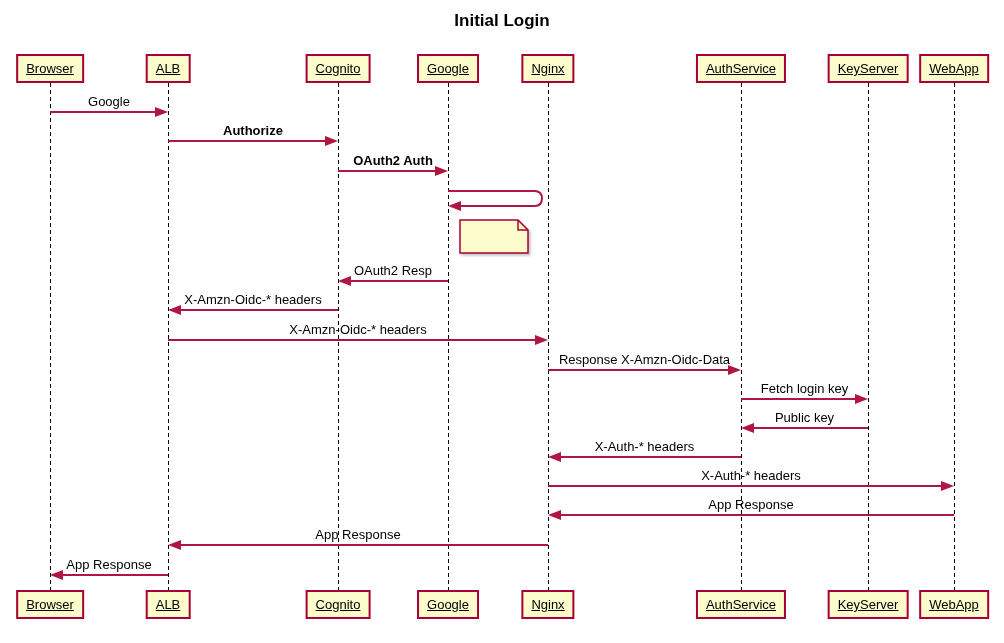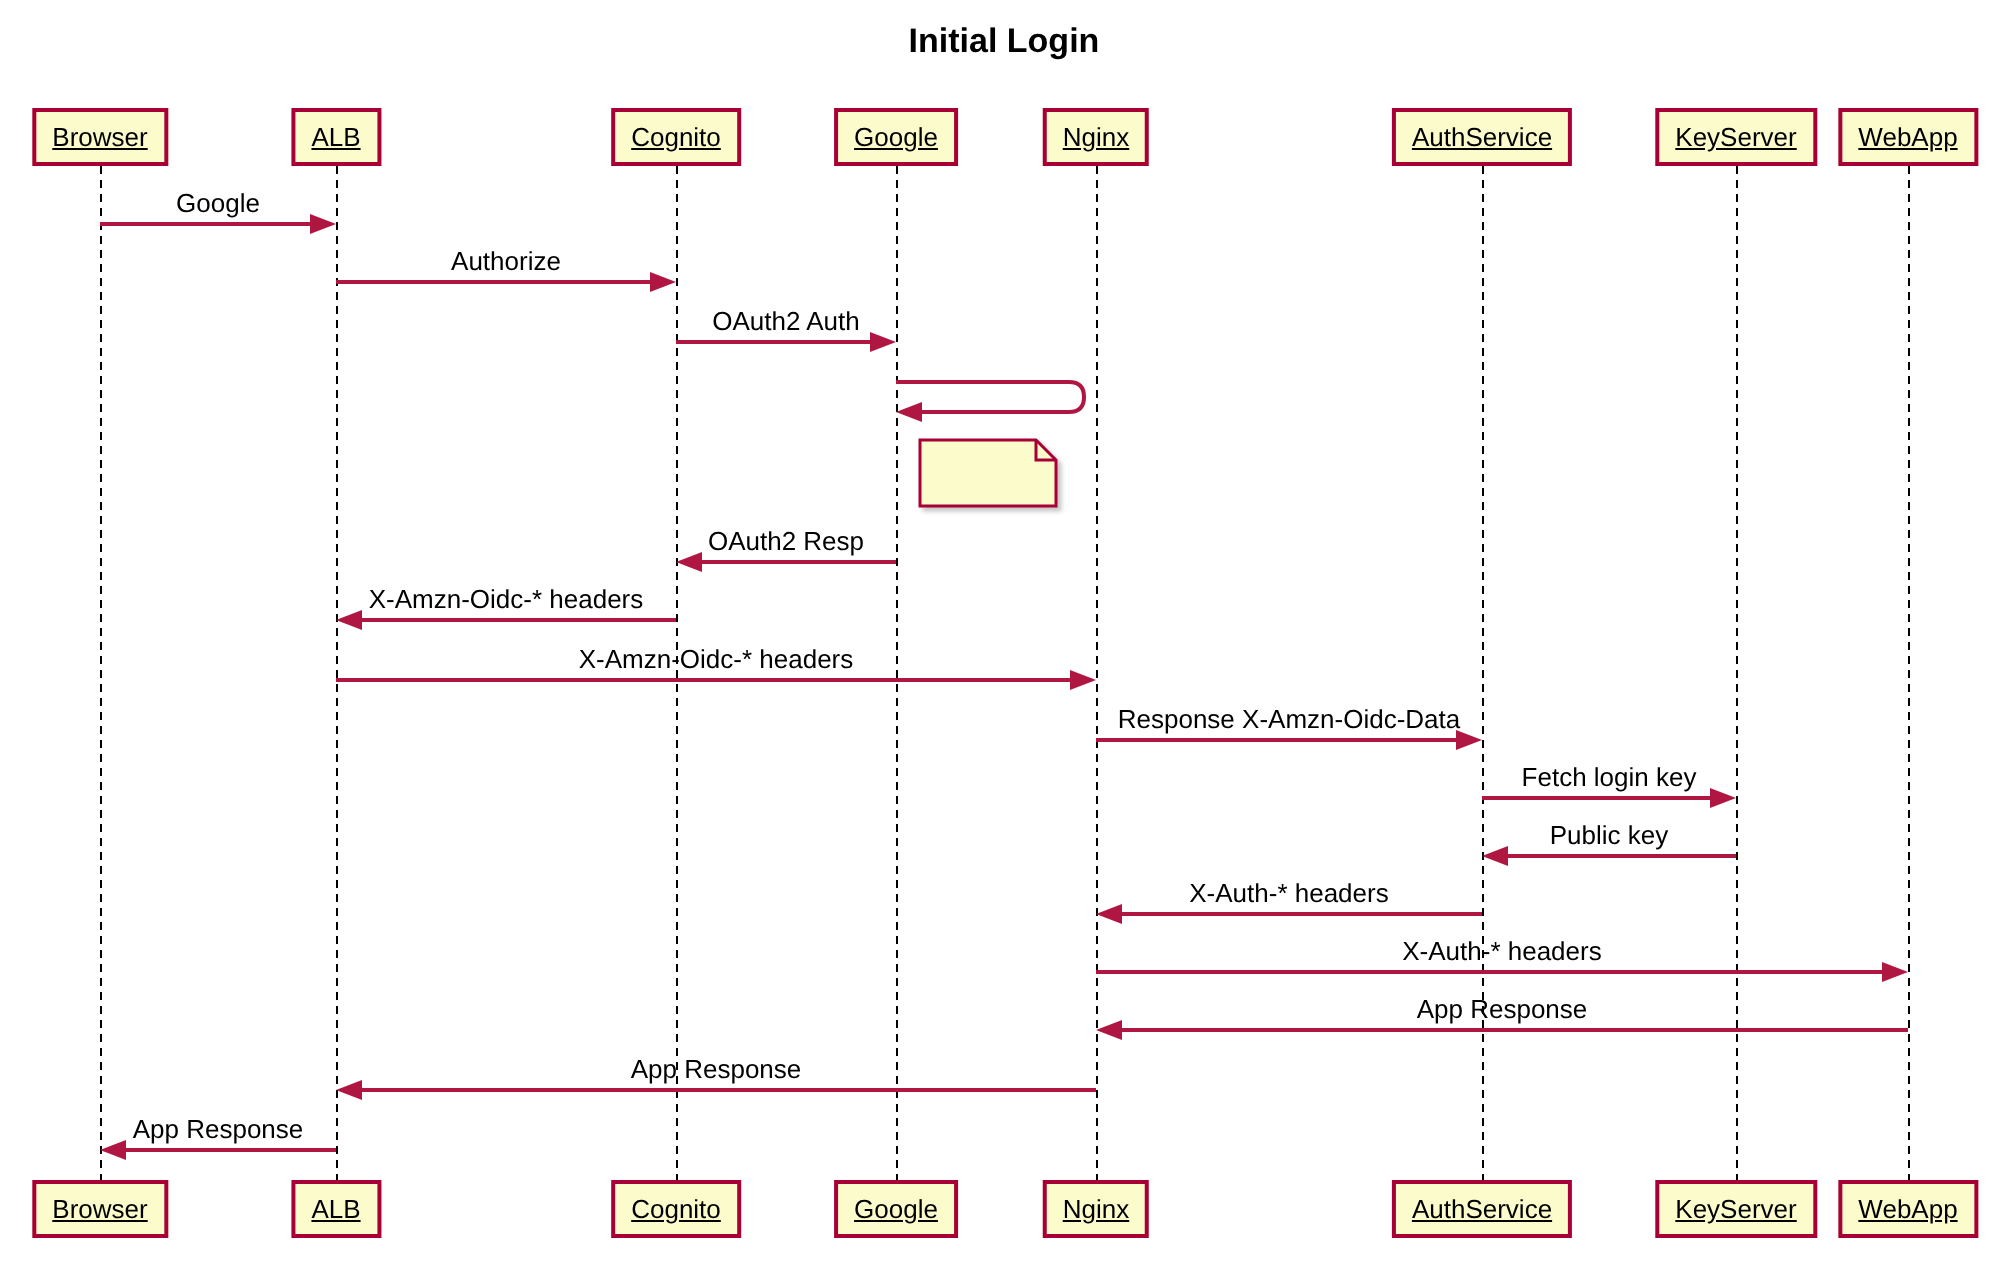--- a/index.html
+++ b/index.html
@@ -92,24 +92,24 @@
       <div class="actor-box" style="left: 741px; top: 590px; background: rgb(251, 251, 203); border-color: rgb(168, 0, 54);">AuthService</div>
       <div class="lifeline" style="left: 868px; top: 83px; height: 507px;"></div>
       <div class="actor-box" style="left: 868px; top: 54px; background: rgb(251, 251, 203); border-color: rgb(168, 0, 54);">KeyServer</div>
       <div class="actor-box" style="left: 868px; top: 590px; background: rgb(251, 251, 203); border-color: rgb(168, 0, 54);">KeyServer</div>
       <div class="lifeline" style="left: 954px; top: 83px; height: 507px;"></div>
       <div class="actor-box" style="left: 954px; top: 54px; background: rgb(251, 251, 203); border-color: rgb(168, 0, 54);">WebApp</div>
       <div class="actor-box" style="left: 954px; top: 590px; background: rgb(251, 251, 203); border-color: rgb(168, 0, 54);">WebApp</div>
       <div class="msg-label" style="left: 50px; width: 118px; top: 94px;">Google</div>
       <div class="msg-line" style="left: 50px; width: 106px; top: 111px; background: rgb(176, 22, 66); margin-left: 0px;"></div>
       <div class="arrowhead arr-r" style="left: 155px; top: 107px; border-left-color: rgb(176, 22, 66); border-right-color: transparent;"></div>
-      <div class="msg-label" style="left: 168px; width: 170px; top: 123px;">Authorize</div>
+      <div class="msg-label" style="left: 168px; width: 170px; top: 123px; font-weight: bold;">Authorize</div>
       <div class="msg-line" style="left: 168px; width: 158px; top: 140px; background: rgb(176, 22, 66); margin-left: 0px;"></div>
       <div class="arrowhead arr-r" style="left: 325px; top: 136px; border-left-color: rgb(176, 22, 66); border-right-color: transparent;"></div>
-      <div class="msg-label" style="left: 338px; width: 110px; top: 153px;">OAuth2 Auth</div>
+      <div class="msg-label" style="left: 338px; width: 110px; top: 153px; font-weight: bold;">OAuth2 Auth</div>
       <div class="msg-line" style="left: 338px; width: 98px; top: 170px; background: rgb(176, 22, 66); margin-left: 0px;"></div>
       <div class="arrowhead arr-r" style="left: 435px; top: 166px; border-left-color: rgb(176, 22, 66); border-right-color: transparent;"></div>
       <div class="note-label" style="left: 468px; top: 229.5px;">User login</div>
       <div class="msg-label" style="left: 338px; width: 110px; top: 263px;">OAuth2 Resp</div>
       <div class="msg-line" style="left: 338px; width: 98px; top: 280px; background: rgb(176, 22, 66); margin-left: 12px;"></div>
       <div class="arrowhead arr-l" style="left: 338px; top: 276px; border-left-color: transparent; border-right-color: rgb(176, 22, 66);"></div>
       <div class="msg-label" style="left: 168px; width: 170px; top: 292px;">X-Amzn-Oidc-* headers</div>
       <div class="msg-line" style="left: 168px; width: 158px; top: 309px; background: rgb(176, 22, 66); margin-left: 12px;"></div>
       <div class="arrowhead arr-l" style="left: 168px; top: 305px; border-left-color: transparent; border-right-color: rgb(176, 22, 66);"></div>
       <div class="msg-label" style="left: 168px; width: 380px; top: 322px;">X-Amzn-Oidc-* headers</div>

